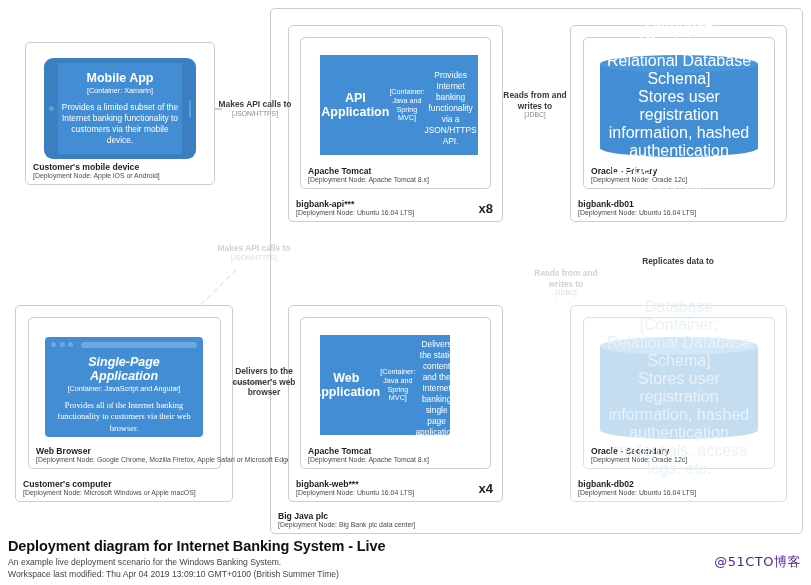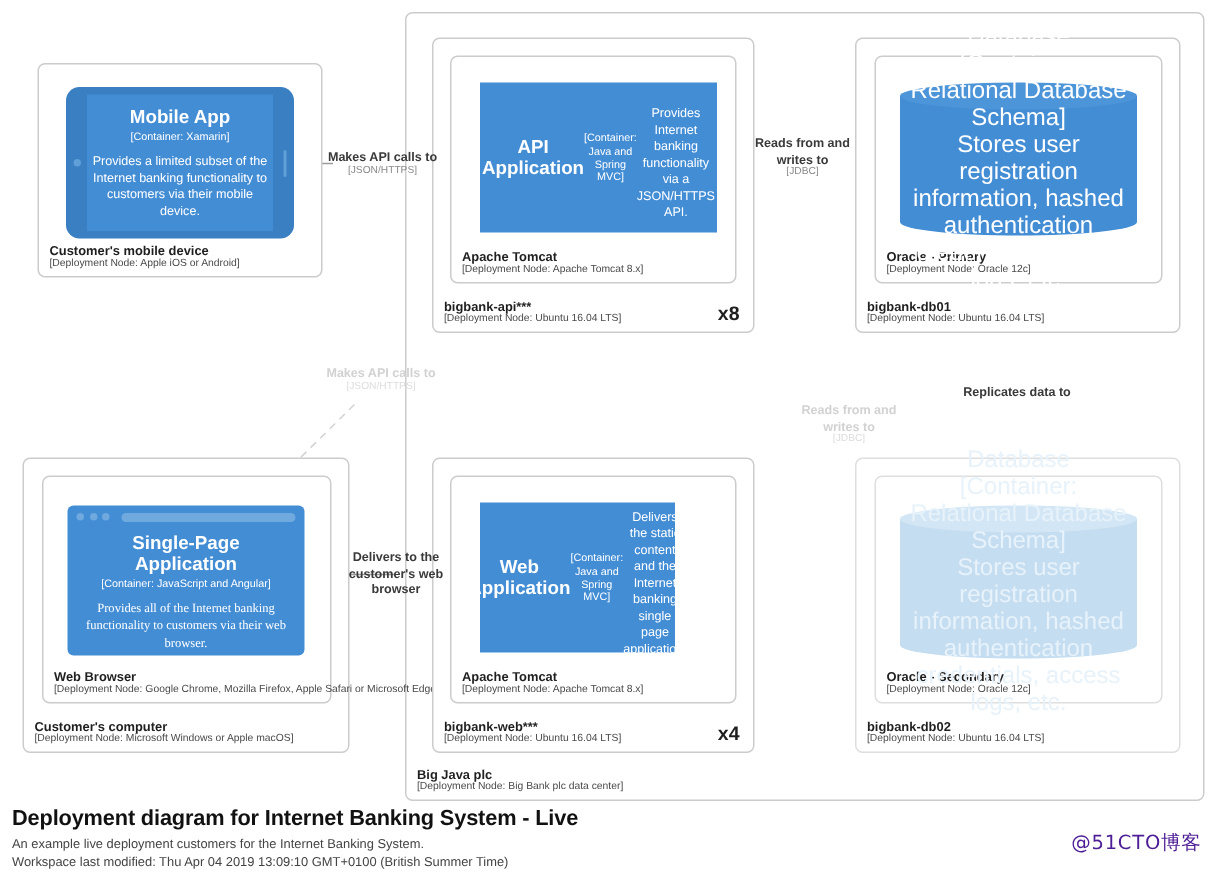--- a/index.html
+++ b/index.html
@@ -238,21 +238,21 @@
   </div>
 
   <div class="browser" style="left:45px;top:337px;width:158px;height:100px;">
     <div class="chrome">
       <span class="dot"></span>
       <span class="dot"></span>
       <span class="dot"></span>
       <span class="addr"></span>
     </div>
     <div class="bcontent">
-      <div class="c-name" style="font-size:12.5px;font-weight:bold;">Single-Page Application</div>
+      <div class="c-name" style="font-size:12.5px;font-weight:bold;font-style:italic;">Single-Page Application</div>
       <div class="c-tech" style="font-size:7.2px;margin-top:1px;">[Container: JavaScript and Angular]</div>
       <div class="c-desc" style="font-size:8.4px;line-height:1.32;margin-top:7px;font-family:Liberation Serif, serif;">Provides all of the Internet banking functionality to customers via their web browser.</div>
     </div>
   </div>
 
   <div class="node-box" style="left:288px;top:305px;width:215px;height:197px;">
     <div class="node-label">
       <div class="nl-name">bigbank-web***</div>
       <div class="nl-tech">[Deployment Node: Ubuntu 16.04 LTS]</div>
     </div>
@@ -322,19 +322,19 @@
     <div class="r-tech">[JDBC]</div>
   </div>
 
   <div class="rel" style="left:628px;top:256px;width:100px;">
     <div class="r-name">Replicates data to</div>
     <div class="r-tech"></div>
   </div>
 
   <div class="caption" style="top:538px;">
     <div class="cap-title">Deployment diagram for Internet Banking System - Live</div>
-    <div class="cap-sub">An example live deployment customers for the Internet Banking System.</div>
+    <div class="cap-sub">An example live deployment scenario for the Windows Banking System.</div>
     <div class="cap-sub" style="margin-top:0;">Workspace last modified: Thu Apr 04 2019 13:09:10 GMT+0100 (British Summer Time)</div>
   </div>
 
   <div class="watermark">@51CTO博客</div>
 
 </div>
 
 </body></html>

